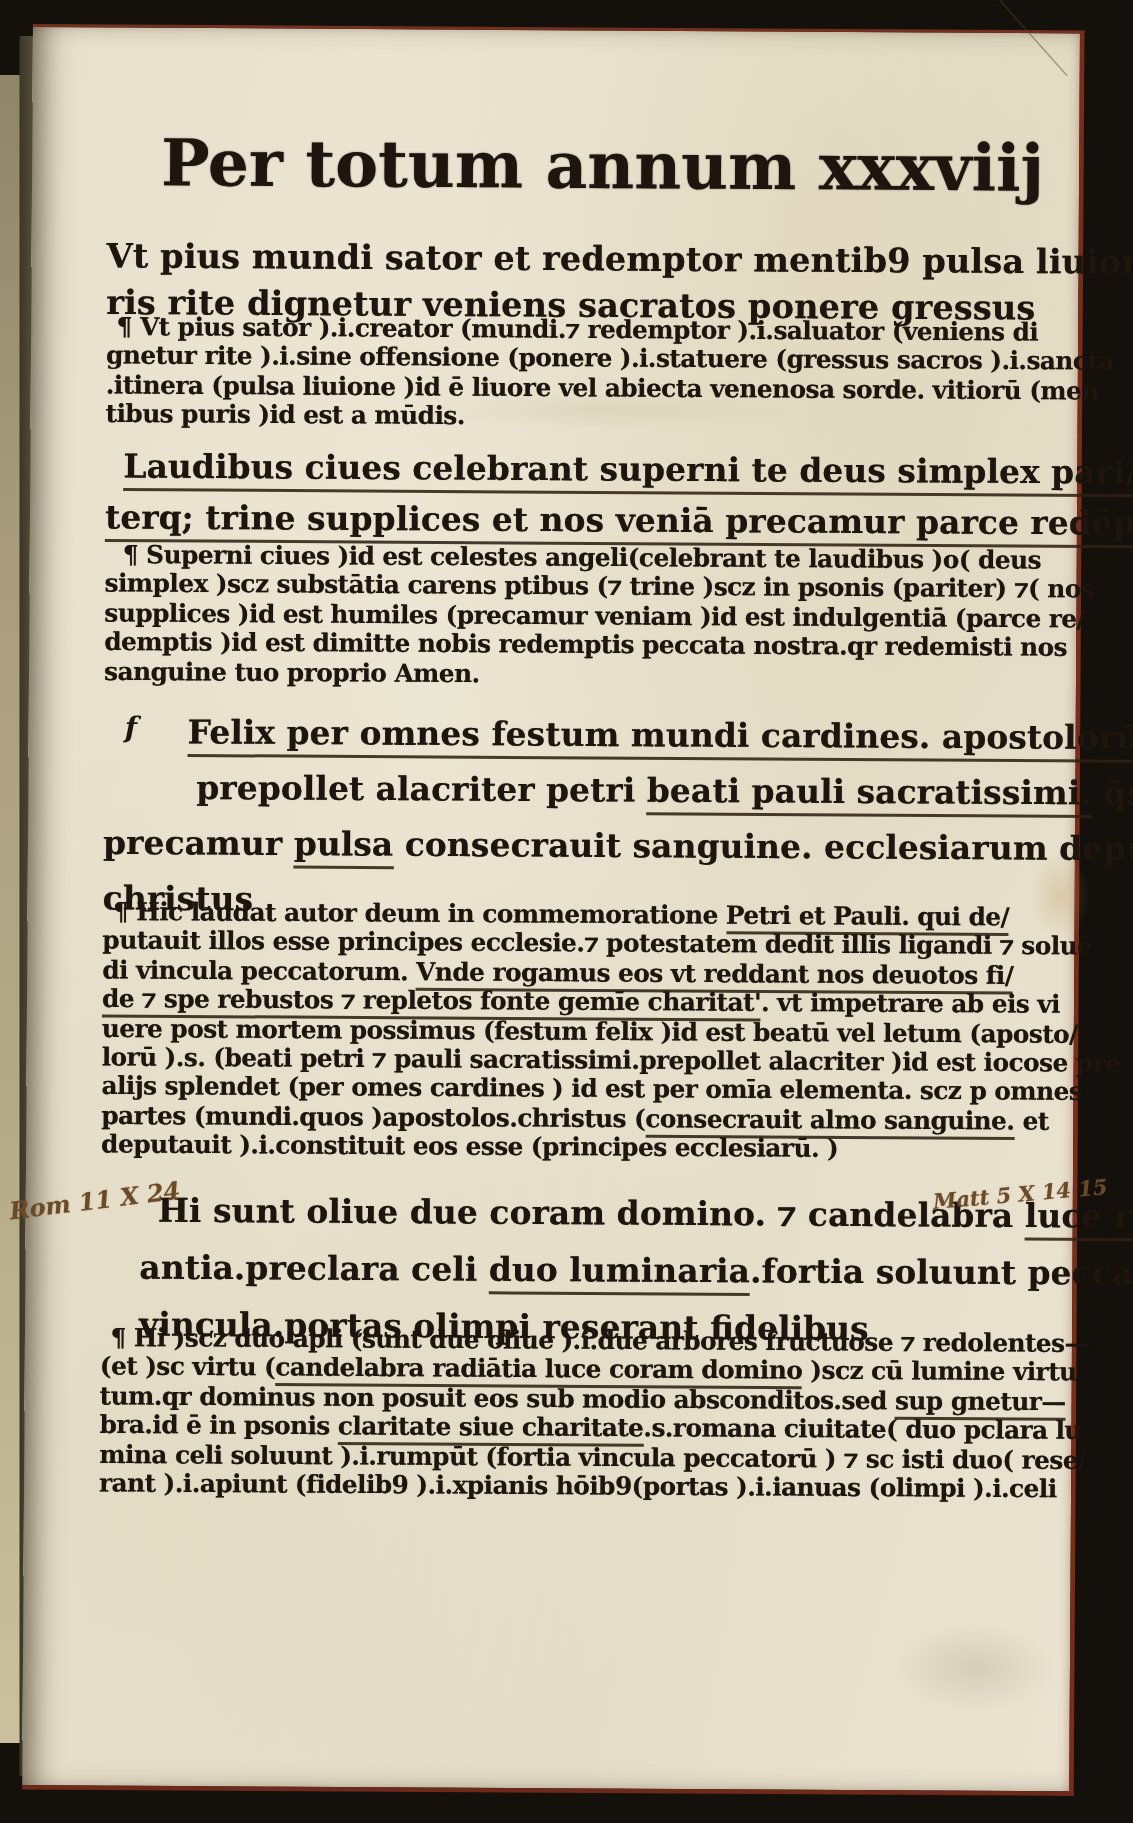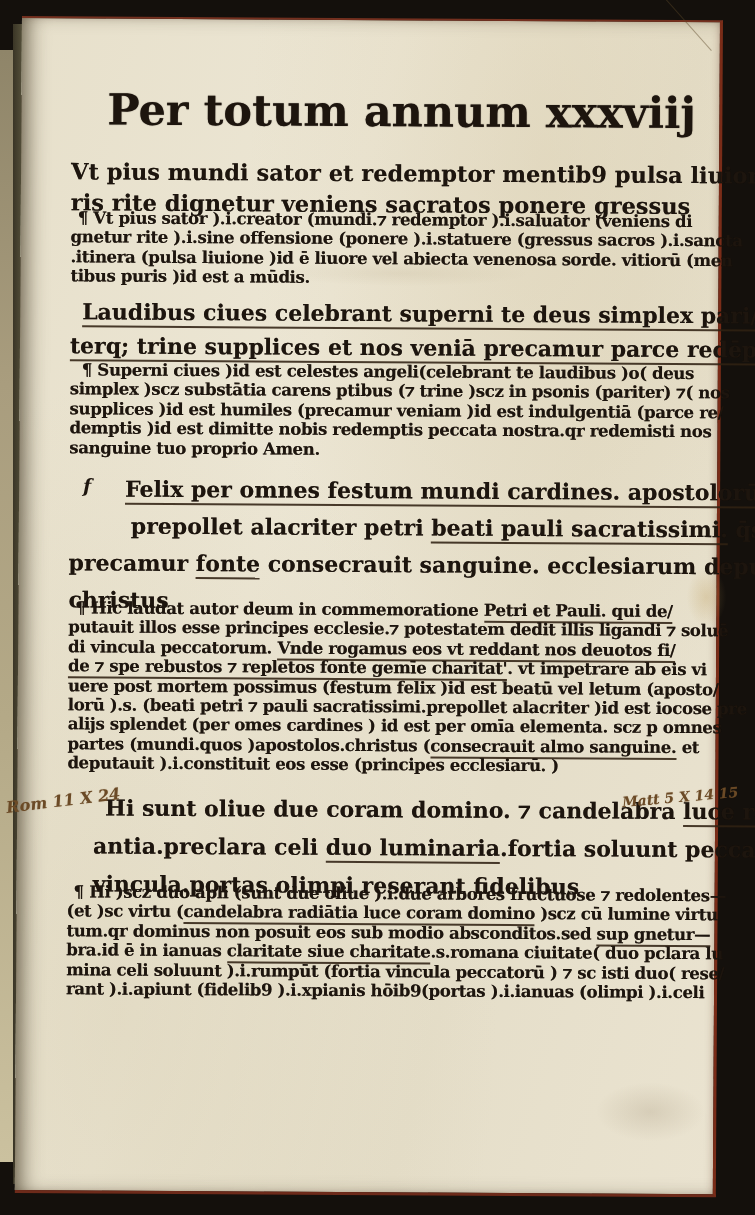--- a/index.html
+++ b/index.html
@@ -118,21 +118,21 @@
       <div class="line"><span>supplices )id est humiles (precamur veniam )id est indulgentiā (parce re/</span></div>
       <div class="line"><span>demptis )id est dimitte nobis redemptis peccata nostra.qr redemisti nos</span></div>
       <div class="line"><span>sanguine tuo proprio Amen.</span></div>
     </div>
 
     <div class="guide-letter">f</div>
 
     <div class="block hymn h3size" style="top:452px;">
       <div class="line ml56"><span class="u">Felix per omnes festum mundi cardines. apostolorū</span></div>
       <div class="line ml62"><span>prepollet alacriter petri </span><span class="u">beati pauli sacratissimi.</span><span> q̄s</span></div>
-      <div class="line"><span>precamur </span><span class="u">fonte</span><span> consecrauit sanguine. ecclesiarum deputauit</span></div>
+      <div class="line"><span>precamur </span><span class="u">pulsa</span><span> consecrauit sanguine. ecclesiarum deputauit</span></div>
       <div class="line"><span>christus</span></div>
     </div>
 
     <div class="block comm" style="top:580px;">
       <div class="line ind7"><span>¶ Hic laudat autor deum in commemoratione </span><span class="u">Petri et Pauli. qui de/</span></div>
       <div class="line"><span>putauit illos esse principes ecclesie.⁊ potestatem dedit illis ligandi ⁊ soluē</span></div>
       <div class="line"><span>di vincula peccatorum. </span><span class="u">Vnde rogamus eos vt reddant nos deuotos fi/</span></div>
       <div class="line"><span class="u">de ⁊ spe rebustos ⁊ repletos fonte gemīe charitat'</span><span>. vt impetrare ab eis vi</span></div>
       <div class="line"><span>uere post mortem possimus (festum felix )id est beatū vel letum (aposto/</span></div>
       <div class="line"><span>lorū ).s. (beati petri ⁊ pauli sacratissimi.prepollet alacriter )id est iocose pre</span></div>
@@ -144,21 +144,21 @@
     <div class="block hymn h4size" style="top:770px;">
       <div class="line ml38"><span>Hi sunt oliue due coram domino. ⁊ candelabra </span><span class="u">luce radi</span></div>
       <div class="line ml26"><span>antia.preclara celi </span><span class="u">duo luminaria</span><span>.fortia soluunt peccatorum</span></div>
       <div class="line ml26"><span>vincula.portas olimpi reserant fidelibus</span></div>
     </div>
 
     <div class="block comm" style="top:864px;">
       <div class="line ind7"><span>¶ Hi )scz duo apli (sunt due oliue ).i.due arbores fructuose ⁊ redolentes—</span></div>
       <div class="line"><span>(et )sc virtu (</span><span class="u">candelabra radiātia luce coram domino</span><span> )scz cū lumine virtu</span></div>
       <div class="line"><span>tum.qr dominus non posuit eos sub modio absconditos.sed </span><span class="u">sup gnetur—</span></div>
-      <div class="line"><span>bra.id ē in ianuas </span><span class="u">claritate siue charitate</span><span>.s.romana ciuitate( duo pclara lu</span></div>
+      <div class="line"><span>bra.id ē in psonis </span><span class="u">claritate siue charitate</span><span>.s.romana ciuitate( duo pclara lu</span></div>
       <div class="line"><span>mina celi soluunt ).i.rumpūt (fortia vincula peccatorū ) ⁊ sc isti duo( rese/</span></div>
       <div class="line"><span>rant ).i.apiunt (fidelib9 ).i.xpianis hōib9(portas ).i.ianuas (olimpi ).i.celi</span></div>
     </div>
   </div>
 
   <div class="hand left">Rom 11 X 24</div>
   <div class="hand right">Matt 5 X 14 15</div>
 
 </div>
 

